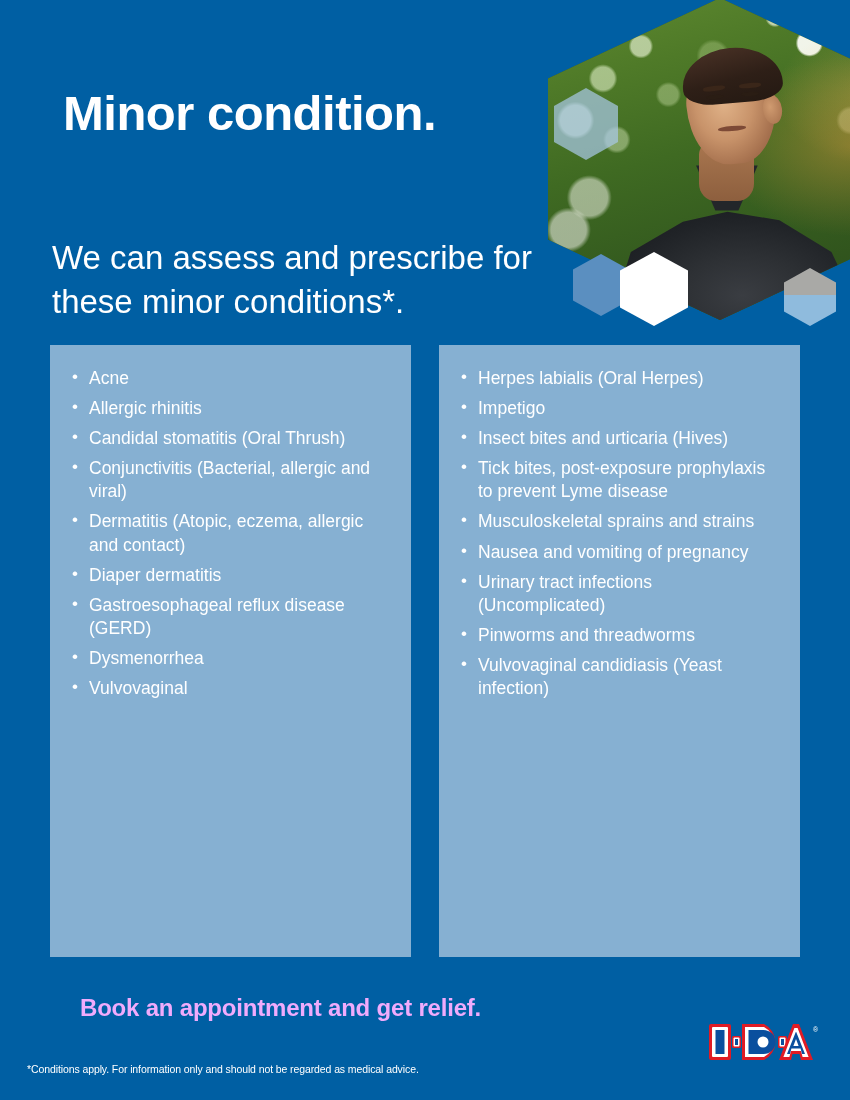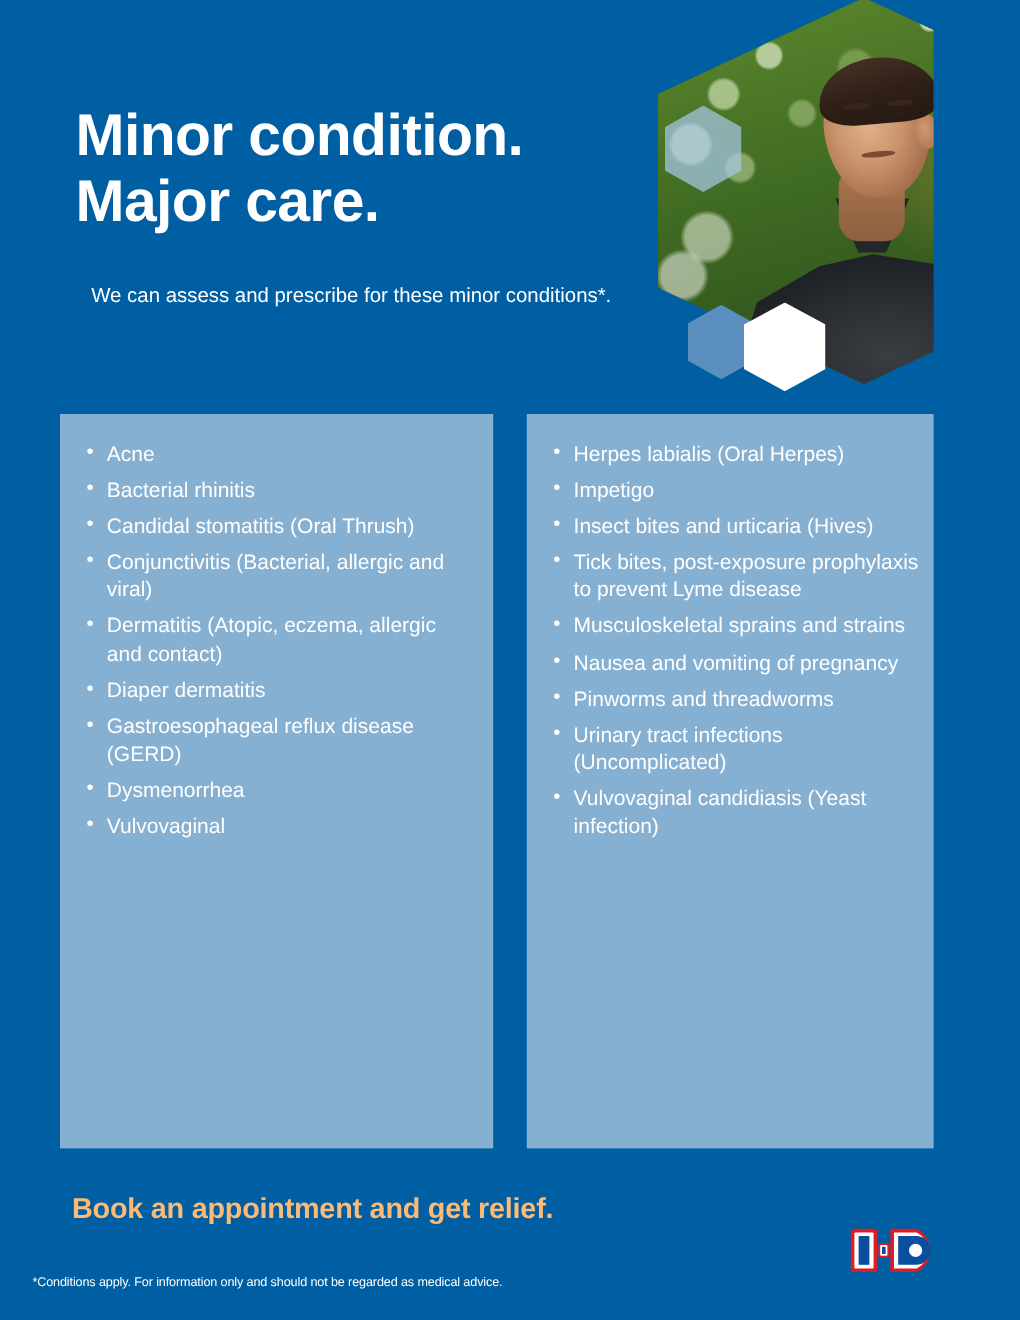--- a/index.html
+++ b/index.html
@@ -7,21 +7,21 @@
   html, body {
     width: 850px;
     height: 1100px;
     background: #005fa3;
     font-family: "Liberation Sans", sans-serif;
     overflow: hidden;
   }
 
   #poster {
     position: relative;
-    width: 778px;
+    width: 850px;
     height: 1100px;
     background: #005fa3;
     overflow: hidden;
   }
 
   
   .hero-photo {
     position: absolute;
     left: 548px;
     top: -2px;
@@ -171,25 +171,25 @@
     color: #ffffff;
     font-size: 49px;
     font-weight: 700;
     line-height: 1.12;
     letter-spacing: -0.5px;
   }
   .headline .line { display: block; }
 
   .subhead {
     position: absolute;
-    left: 76px;
+    left: 52px;
     top: 236px;
     width: 500px;
     color: #ffffff;
-    font-size: 17px;
+    font-size: 33px;
     font-weight: 400;
     line-height: 1.33;
   }
 
   
   .panels {
     position: absolute;
     left: 50px;
     top: 345px;
     width: 750px;
@@ -218,23 +218,23 @@
     position: absolute;
     left: 0;
     top: -1px;
     font-size: 17px;
     color: #ffffff;
   }
 
   
   .cta {
     position: absolute;
-    left: 60px;
+    left: 80px;
     top: 994px;
-    color: #fdba74;
+    color: #f0abfc;
     font-size: 24px;
     font-weight: 700;
     letter-spacing: -0.2px;
   }
 
   .disclaimer {
     position: absolute;
     left: 27px;
     top: 1063px;
     color: #ffffff;
@@ -274,49 +274,48 @@
     <div class="mouth"></div>
   </div>
 
   <div class="hex hex-top-left"></div>
   <div class="hex hex-bottom-blue"></div>
   <div class="hex hex-white"></div>
   <div class="hex hex-gray"></div>
 
   <h1 class="headline">
     <span class="line">Minor condition.</span>
-    <span class="line">Major care.</span>
   </h1>
 
   <p class="subhead">We can assess and prescribe for these minor conditions*.</p>
 
   <div class="panels">
     <div class="panel panel-left">
       <ul>
           <li>Acne</li>
-          <li>Bacterial rhinitis</li>
+          <li>Allergic rhinitis</li>
           <li>Candidal stomatitis (Oral Thrush)</li>
           <li>Conjunctivitis (Bacterial, allergic and viral)</li>
           <li>Dermatitis (Atopic, eczema, allergic and contact)</li>
           <li>Diaper dermatitis</li>
           <li>Gastroesophageal reflux disease (GERD)</li>
           <li>Dysmenorrhea</li>
           <li>Vulvovaginal</li>
         </ul>
     </div>
     <div class="panel panel-right">
       <ul>
           <li>Herpes labialis (Oral Herpes)</li>
           <li>Impetigo</li>
           <li>Insect bites and urticaria (Hives)</li>
           <li>Tick bites, post-exposure prophylaxis to prevent Lyme disease</li>
           <li>Musculoskeletal sprains and strains</li>
           <li>Nausea and vomiting of pregnancy</li>
+          <li>Urinary tract infections (Uncomplicated)</li>
           <li>Pinworms and threadworms</li>
-          <li>Urinary tract infections (Uncomplicated)</li>
           <li>Vulvovaginal candidiasis (Yeast infection)</li>
         </ul>
     </div>
   </div>
 
   <p class="cta">Book an appointment and get relief.</p>
 
   <p class="disclaimer">*Conditions apply. For information only and should not be regarded as medical advice.</p>
 
   <div class="logo">

